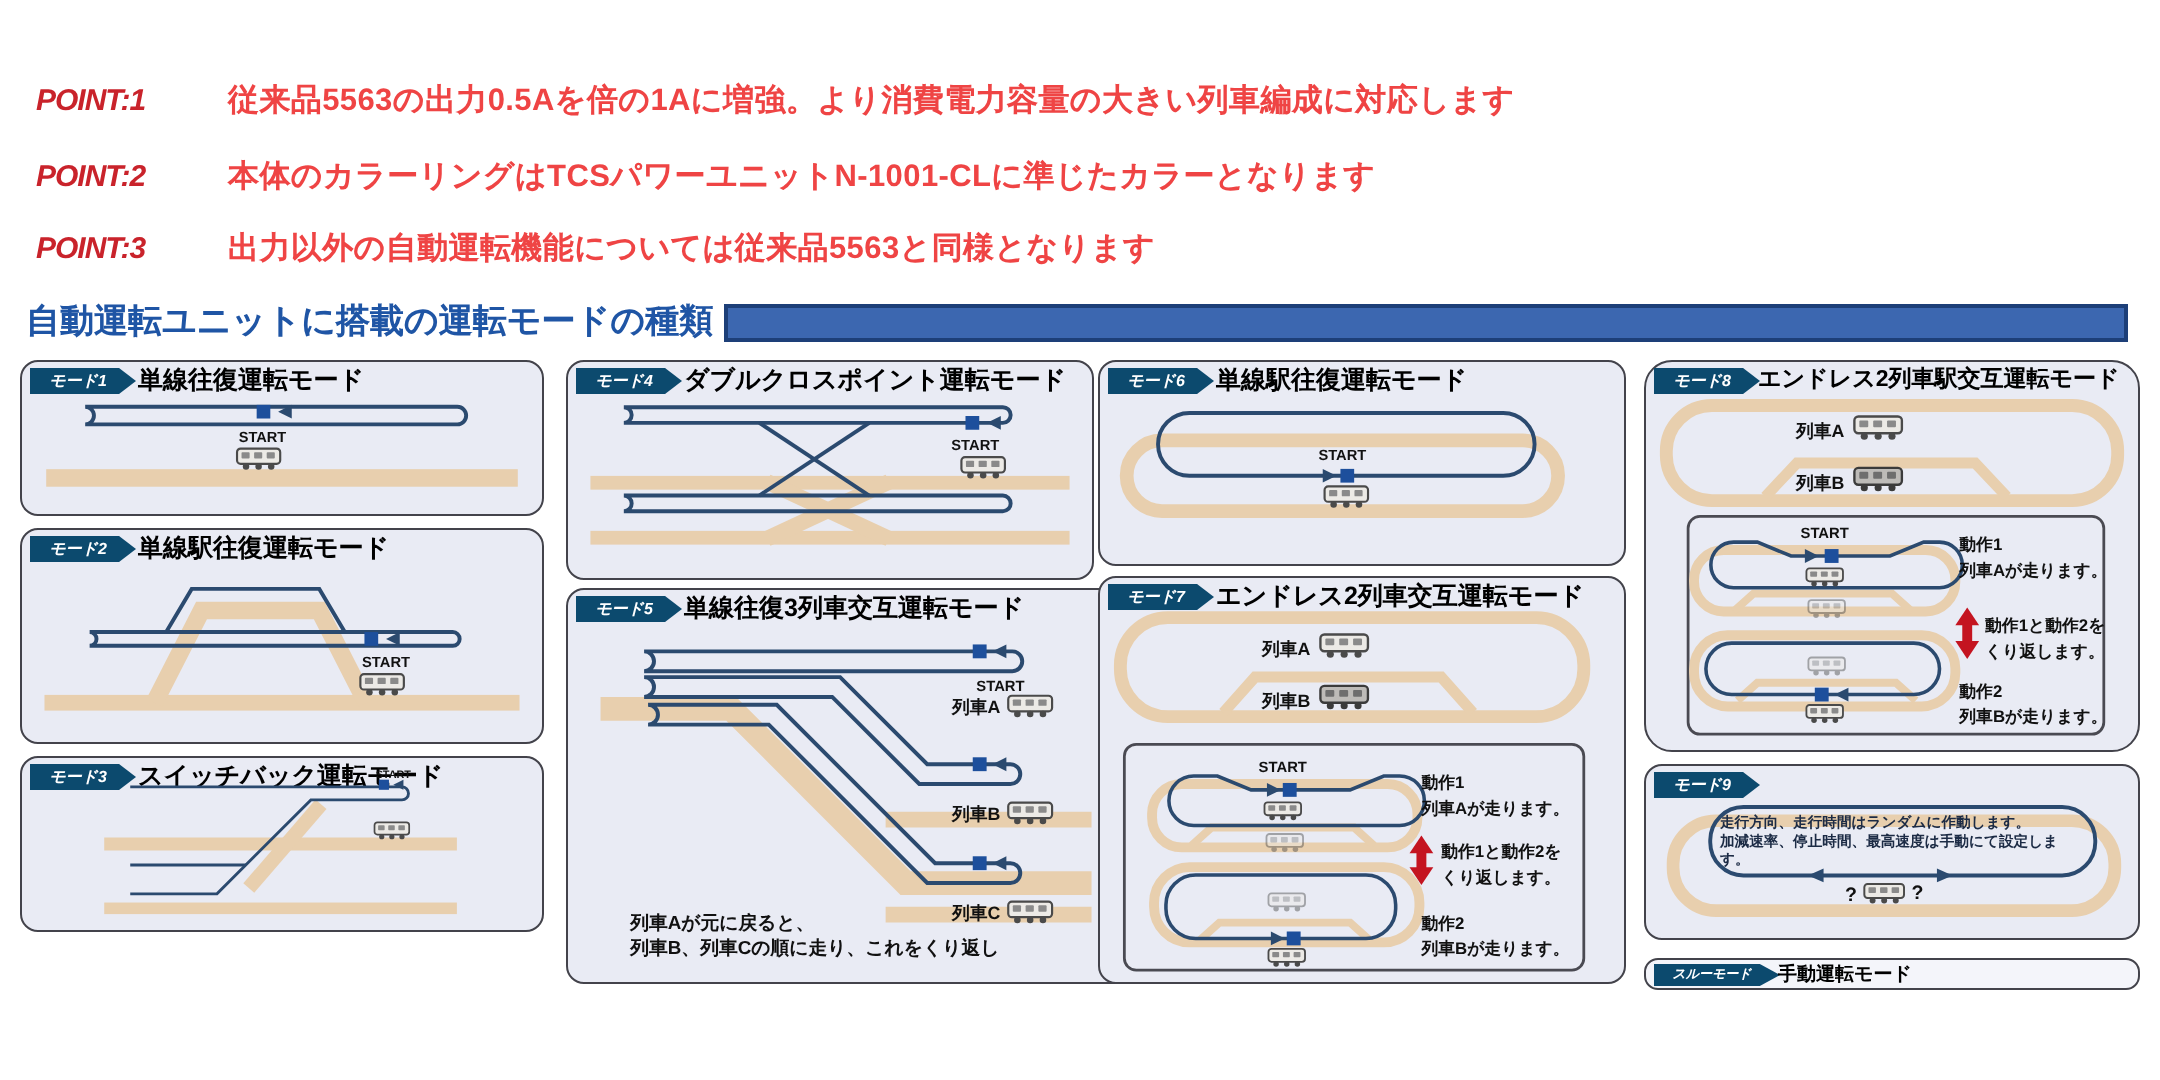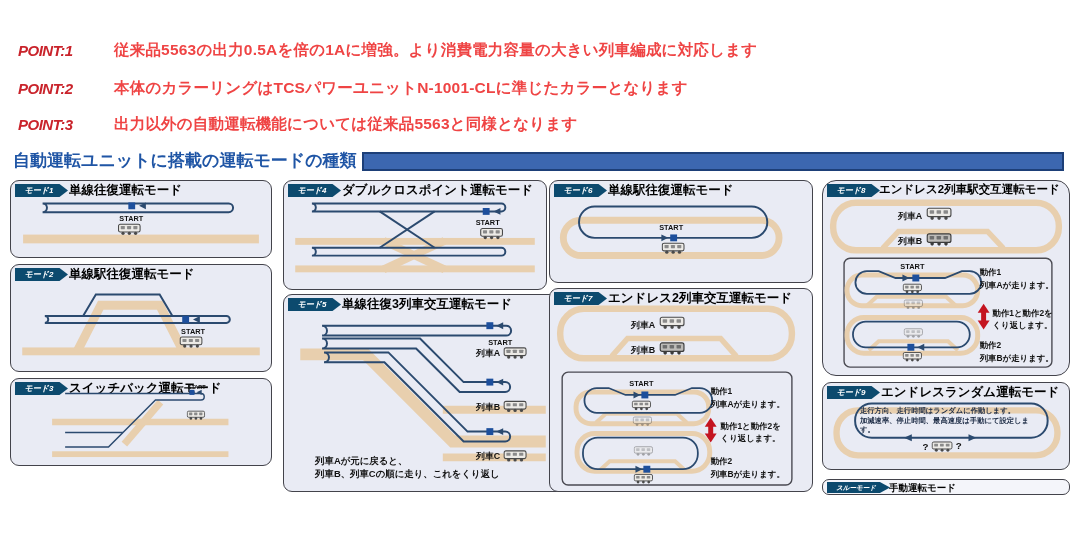--- a/index.html
+++ b/index.html
@@ -255,21 +255,20 @@
       <rect class="stn" x="85" y="164.5" width="7" height="7"></rect>
       <polygon class="arr" points="95,168 102,164.5 102,171.5"></polygon>
       <use href="#train" x="80" y="172" width="20" height="11"></use>
       <text class="t-act" x="158" y="169">動作2</text>
       <text class="t-act" x="158" y="182">列車Bが走ります。</text>
     </svg>
   </div>
 
   <div class="panel" style="left:822px;top:382px;width:248px;height:88px;">
     <div class="badge">モード9</div>
-    <div class="ptitle">エンドレスランダム運転モード</div>
     <svg class="diagram" viewBox="0 0 248 88">
       <rect class="tanln" x="12" y="28" width="226" height="46" rx="22" stroke-width="6.5"></rect>
       <rect class="trk" x="31" y="21" width="197" height="35" rx="17"></rect>
       <text class="t-desc" x="36" y="31">走行方向、走行時間はランダムに作動します。</text>
       <text class="t-desc" x="36" y="41">加減速率、停止時間、最高速度は手動にて設定しま</text>
       <text class="t-desc" x="36" y="50">す。</text>
       <polygon class="arr" points="81,56 89,52.5 89,59.5"></polygon>
       <polygon class="arr" points="155,56 147,52.5 147,59.5"></polygon>
       <use href="#train" x="109" y="59" width="22" height="12"></use>
       <text class="t-q" x="103" y="69">?</text>

